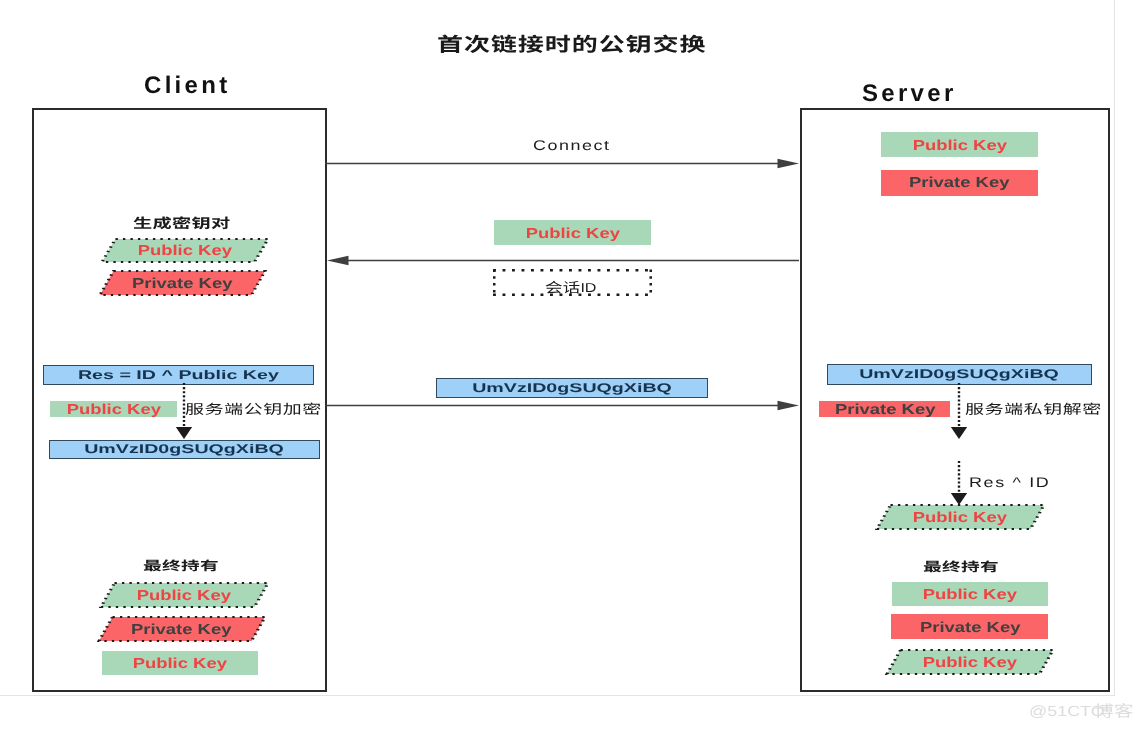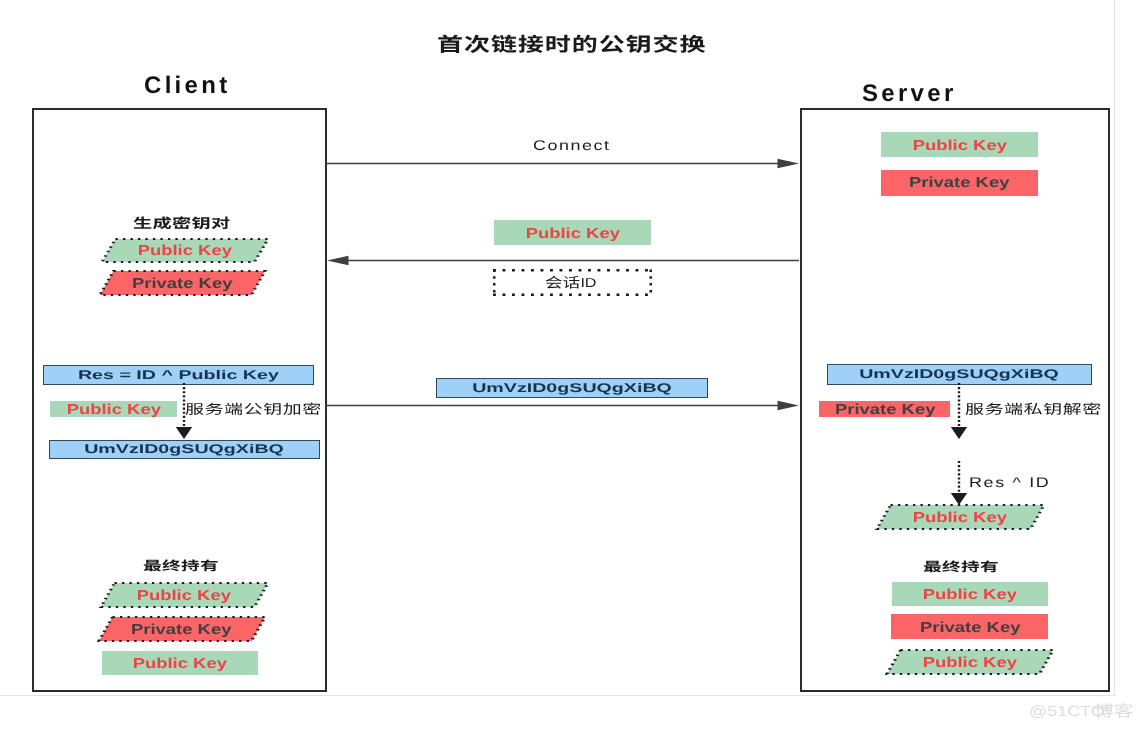--- a/index.html
+++ b/index.html
@@ -71,21 +71,21 @@
 #server-final-1{left:891.4px;top:614.3px;width:157.4px;height:25.3px;}
 #server-final-2{left:885.5px;top:649px;width:168px;height:25.5px;}
 
 
 .bluebox{position:absolute;box-sizing:border-box;display:flex;align-items:center;
   justify-content:center;background:#9fd0f8;border:1.7px solid #31495c;}
 .bb-label{color:#16344f;font-weight:bold;font-size:12.6px;white-space:nowrap;
   display:inline-block;transform:scaleX(1.56);transform-origin:center center;}
 
 
-.dotbox{position:absolute;box-sizing:border-box;display:flex;align-items:center;
+.dotbox{position:absolute;box-sizing:border-box;display:flex;align-items:flex-end;
   justify-content:center;color:#1c1c1c;}
 .dot-label{position:relative;z-index:2;}
 
 .tlabel{position:absolute;white-space:nowrap;color:#1c1c1c;}
 
 
 #msg-connect-label{left:533px;top:137px;font-size:14px;color:#1c1c1c;letter-spacing:1.2px;
   transform:scaleX(1.28);transform-origin:left center;}
 #msg-connect-arrow{position:absolute;left:325px;top:157.2px;}
 #msg-pubkey{left:494.4px;top:220px;width:156.5px;height:25.2px;}

